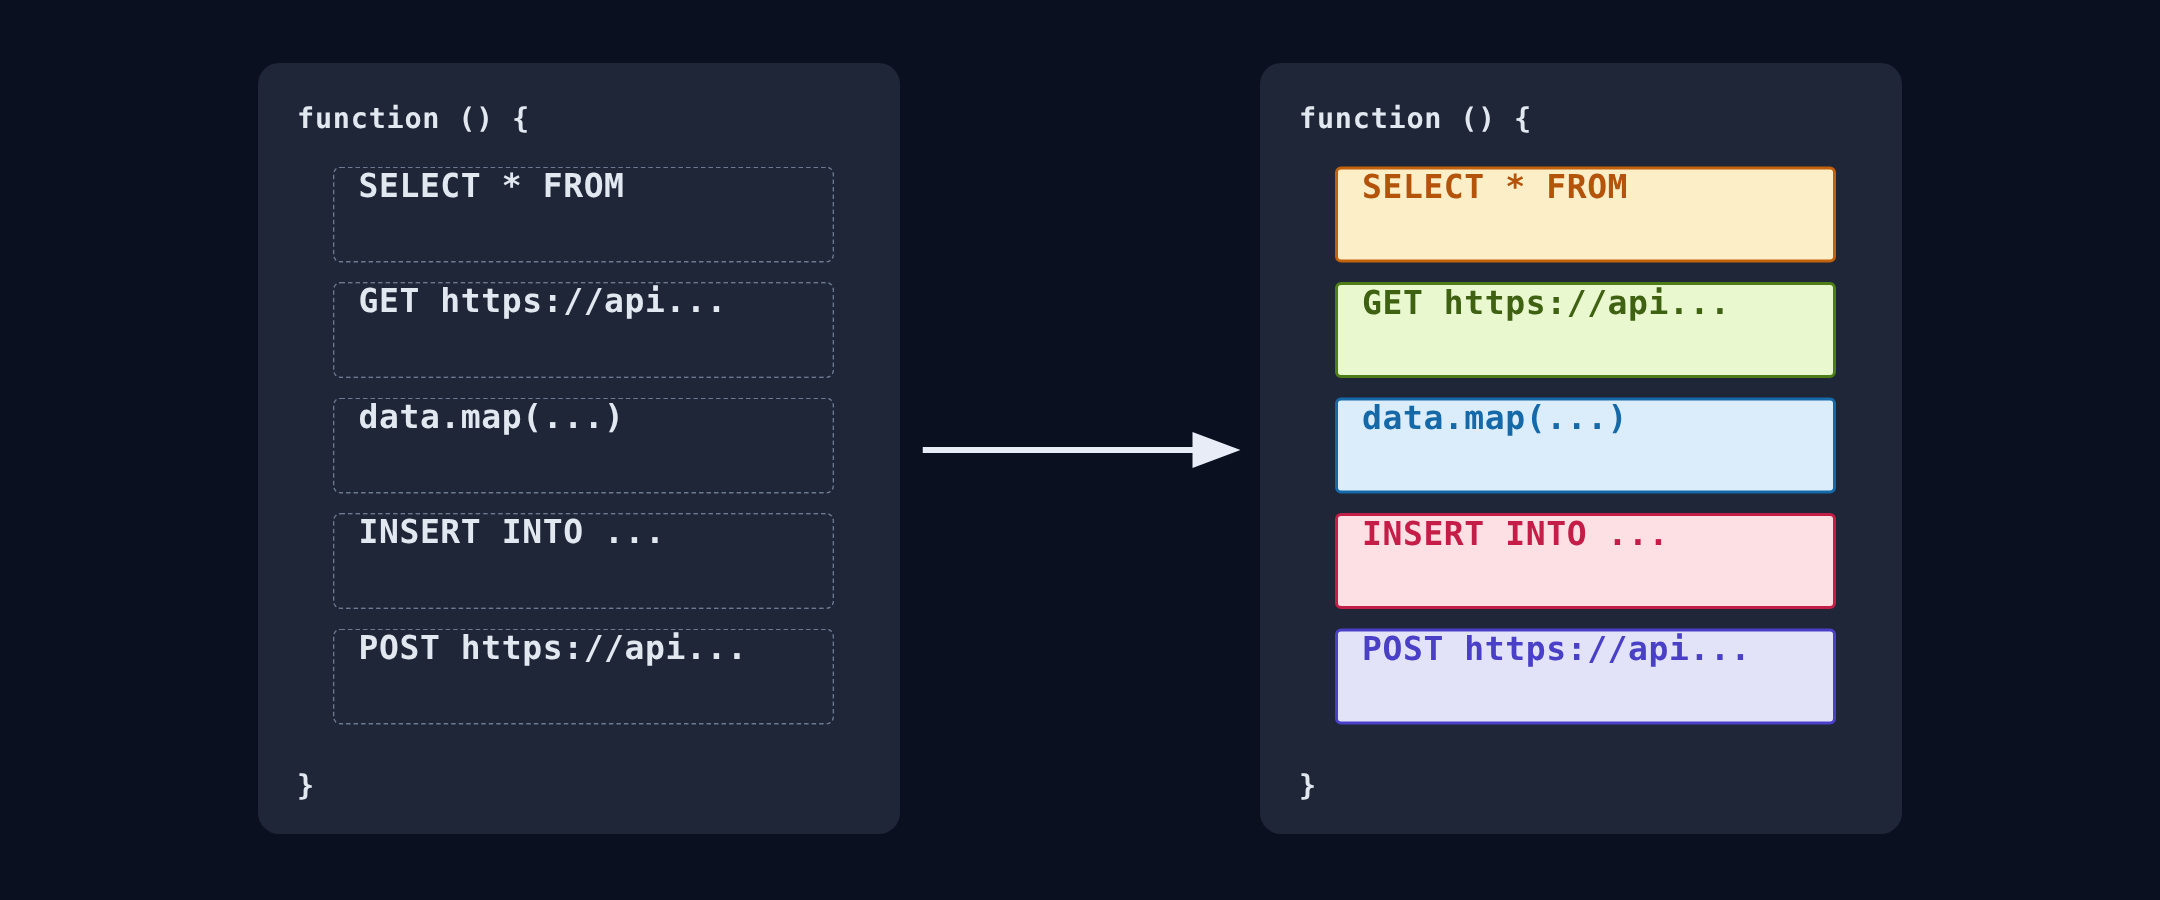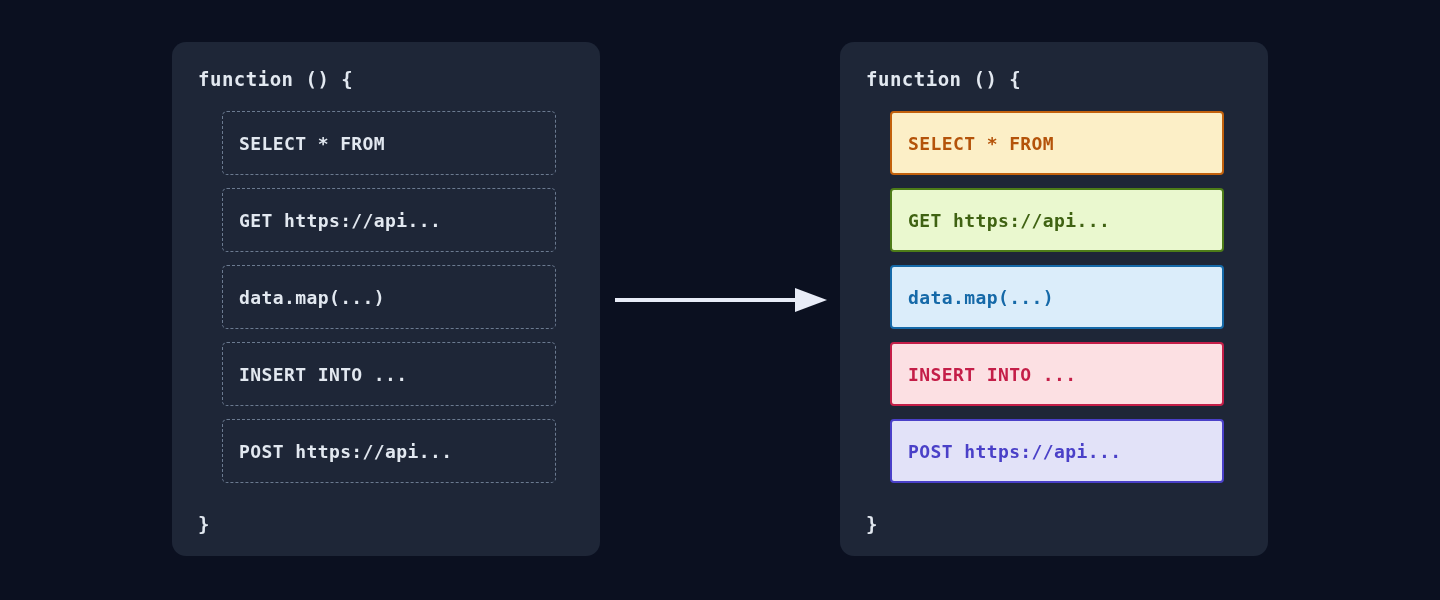--- a/index.html
+++ b/index.html
@@ -59,23 +59,22 @@
     gap: 13px;
     flex: none;
   }
 
   
   .stmt {
     box-sizing: border-box;
     height: 64px;
     border-radius: 5px;
     display: flex;
-    align-items: center;
     padding: 0 16px;
-    font-size: 18px;
+    font-size: 22px;
     font-weight: bold;
     letter-spacing: 0.4px;
     white-space: nowrap;
   }
   .stmt.plain {
     border: 1px dashed #6b7a90;
     background: transparent;
     color: #e2e8f0;
   }
 

